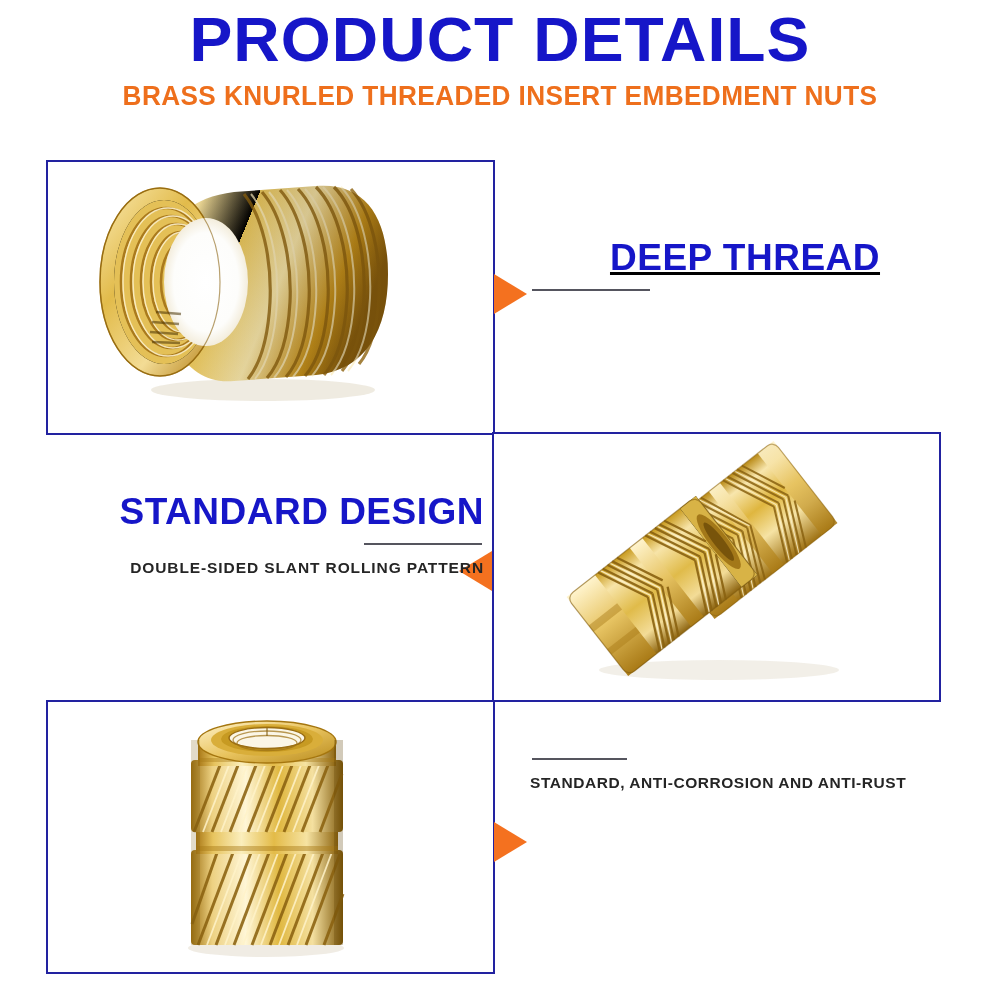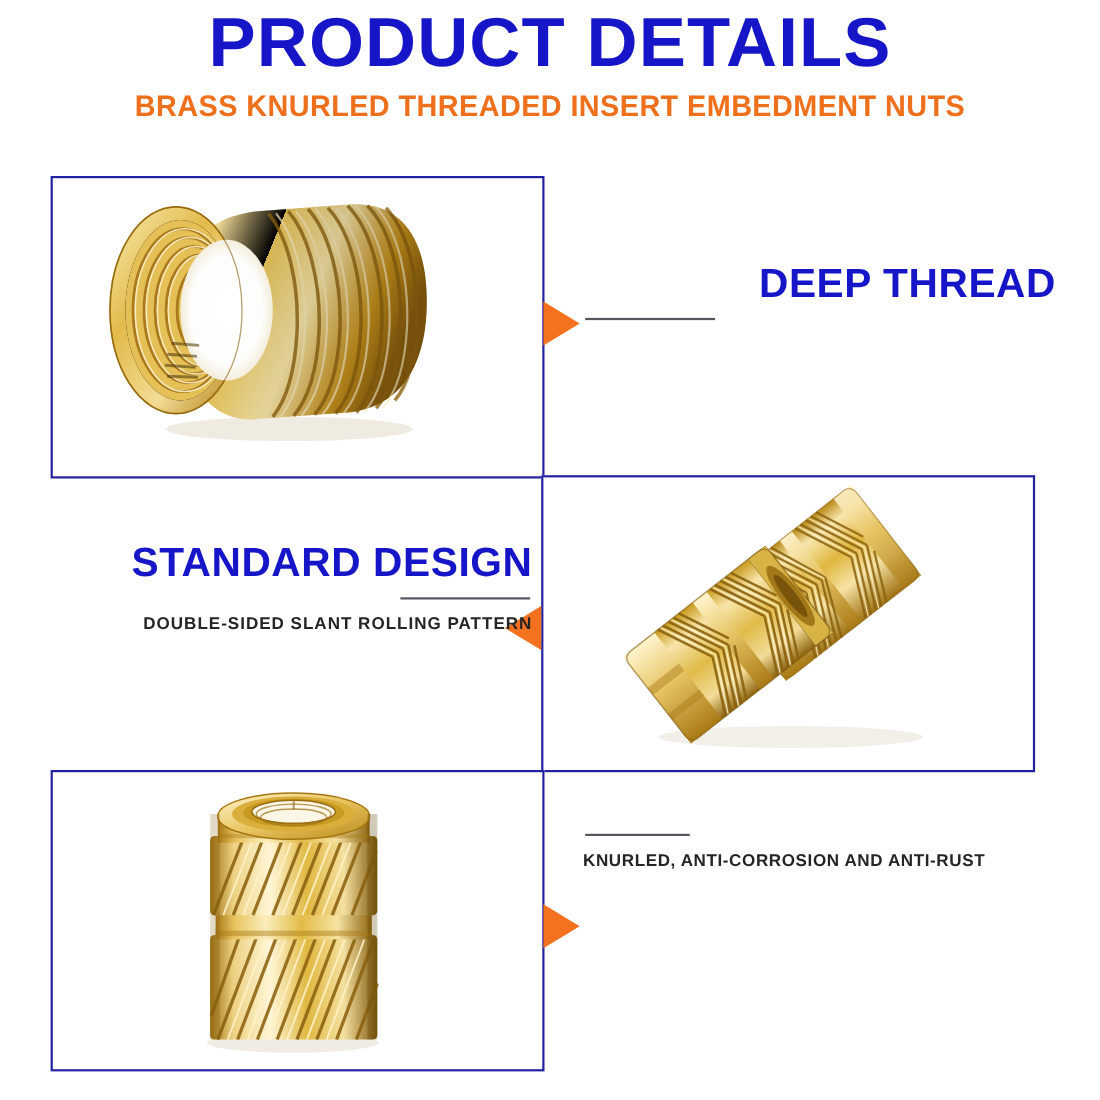--- a/index.html
+++ b/index.html
@@ -59,21 +59,21 @@
     background: #ffffff;
     box-sizing: border-box;
     overflow: hidden;
   }
   #box-1 { left: 46px;  top: 160px; width: 449px; height: 275px; }
   #box-2 { left: 492px; top: 432px; width: 449px; height: 270px; }
   #box-3 { left: 46px;  top: 700px; width: 449px; height: 274px; }
 
   
   .text-block { position: absolute; }
-  #text-1 { left: 530px; top: 236px; width: 430px; text-align: right; }
+  #text-1 { left: 530px; top: 236px; width: 430px; text-align: center; text-decoration: underline; }
   #text-2 { left: 34px;  top: 490px; width: 450px; text-align: right; }
   #text-3 { left: 530px; top: 748px; width: 430px; text-align: left; }
 
   .feature-heading {
     color: #1616c8;
     font-family: "Liberation Sans", sans-serif;
     font-weight: bold;
     font-size: 37px;
     line-height: 43px;
     letter-spacing: 0.5px;
@@ -468,14 +468,14 @@
       <rect x="143" y="38" width="9" height="205" fill="#7d5a0e" opacity="0.22"></rect>
       <rect x="286" y="38" width="9" height="205" fill="#5c3f05" opacity="0.28"></rect>
     </svg>
   </div>
 </div>
 
 <div class="arrow arrow-right" id="arrow-3"></div>
 
 <div class="text-block" id="text-3">
   <div class="rule"></div>
-  <p class="feature-desc">KNURLED, ANTI-CORROSION AND ANTI-RUST</p>
+  <p class="feature-desc">STANDARD, ANTI-CORROSION AND ANTI-RUST</p>
 </div>
 
 </body></html>

